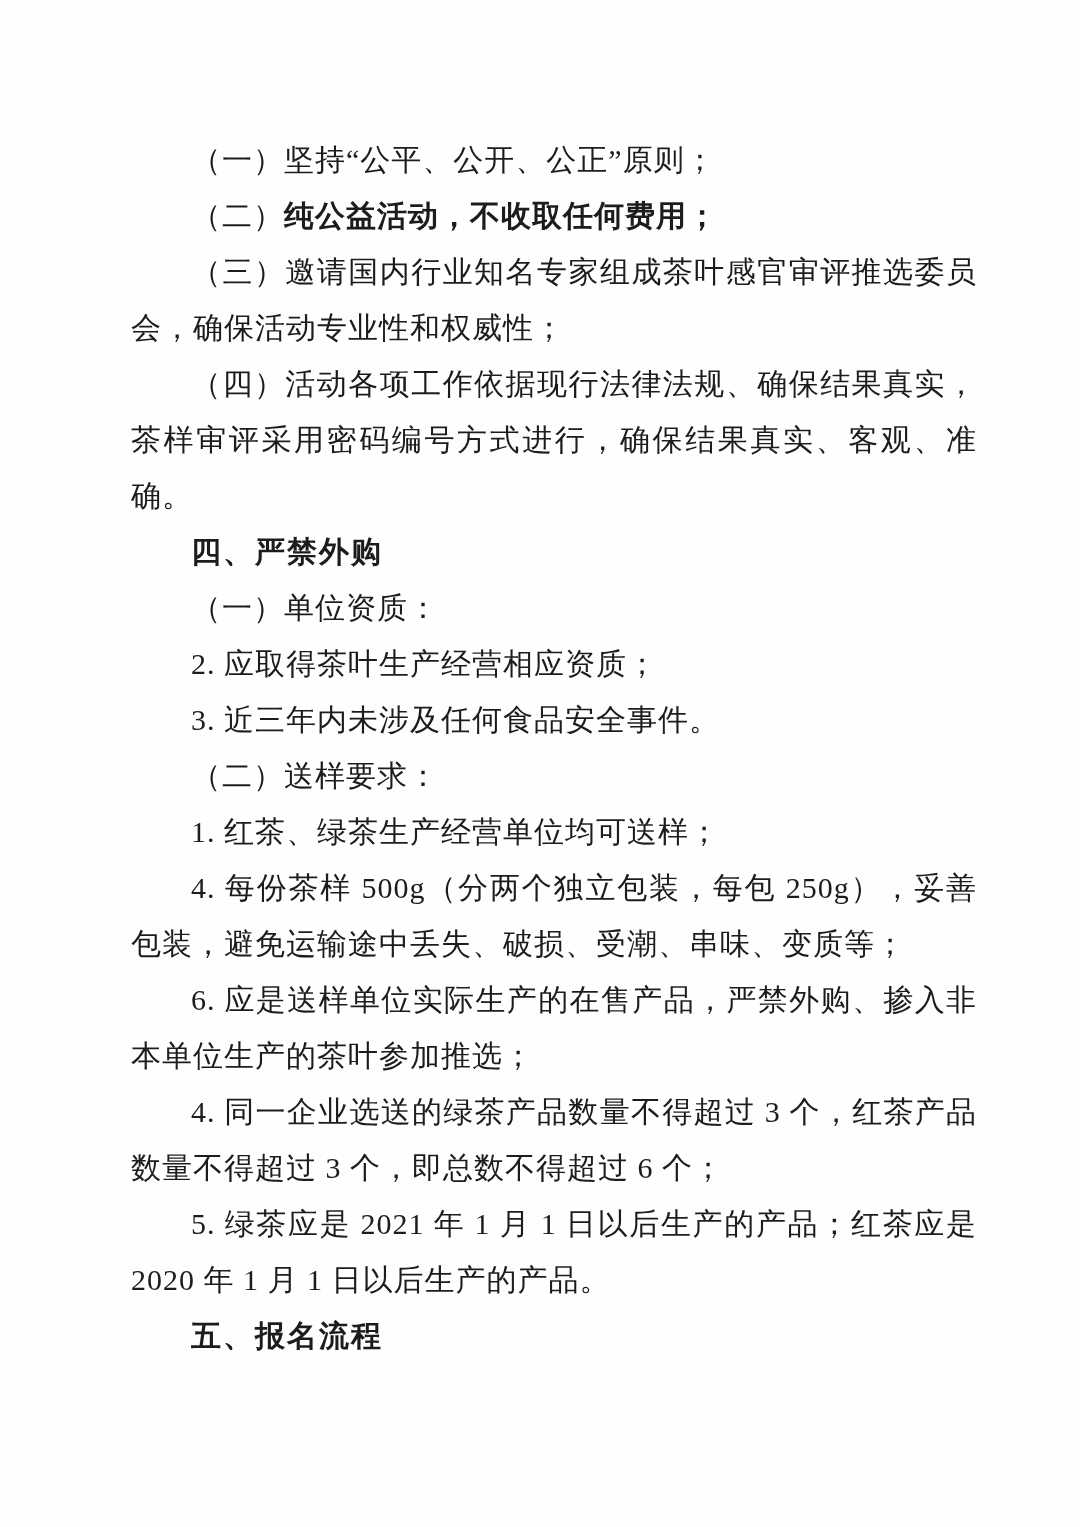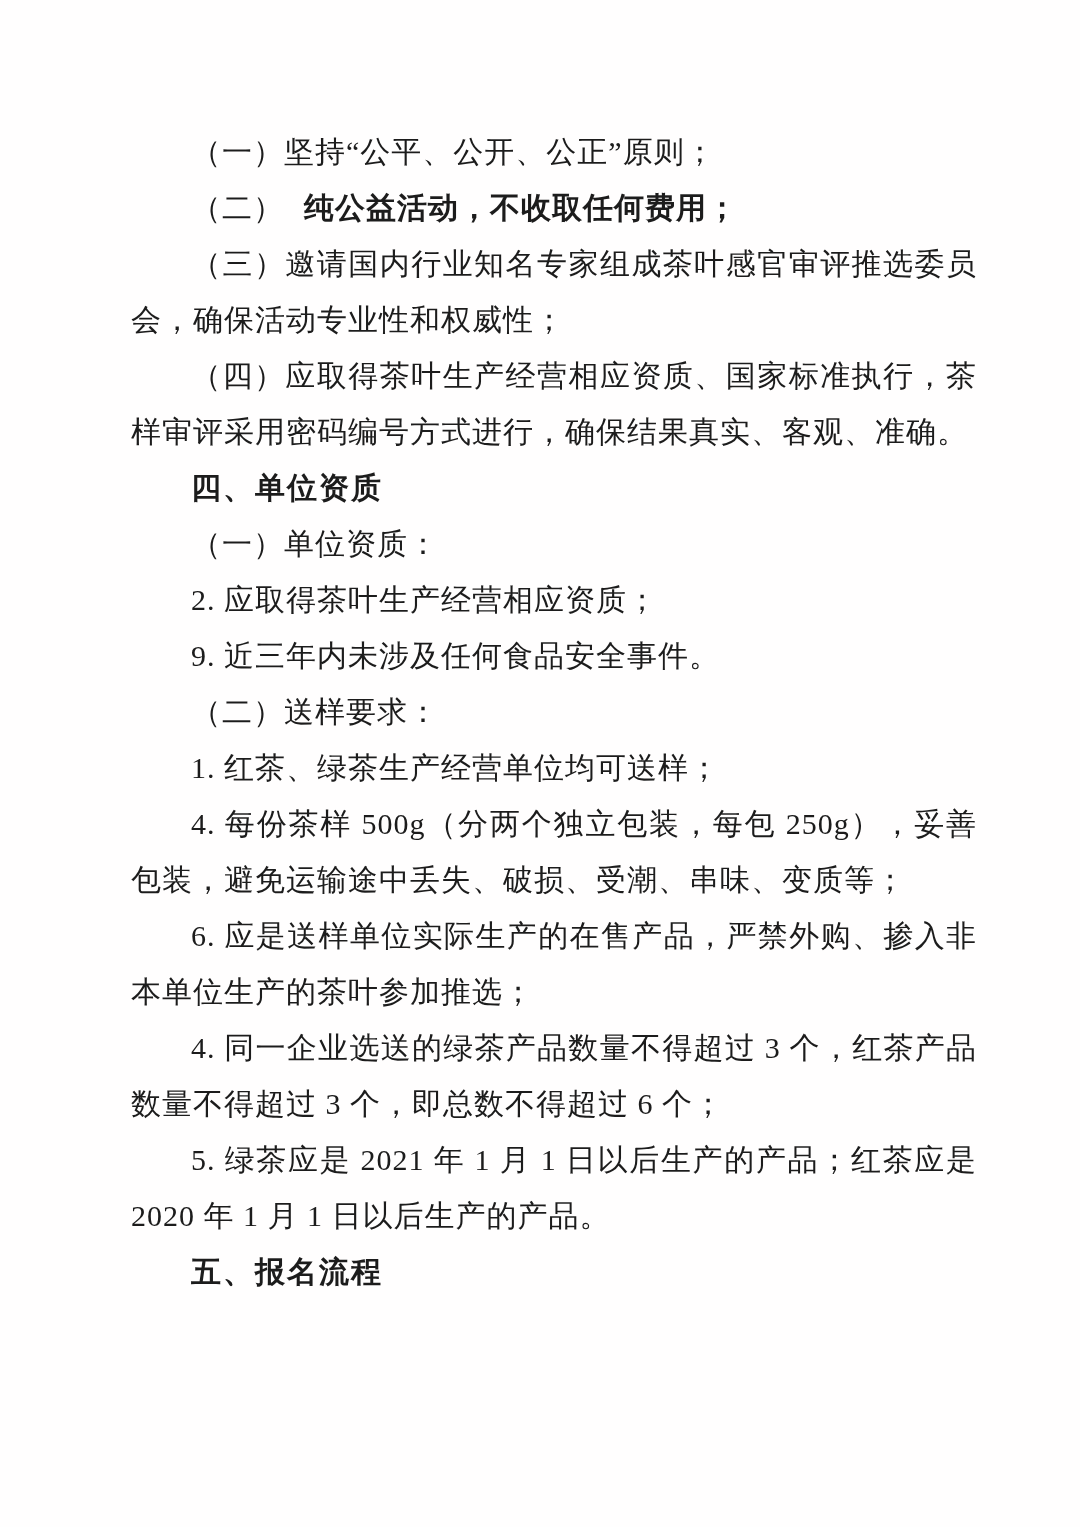--- a/index.html
+++ b/index.html
@@ -12,21 +12,21 @@
     width: 1080px;
     height: 1527px;
     background: #fffefe;
     overflow: hidden;
     font-family: "Liberation Serif", "DejaVu Serif", serif;
     color: #1c1c1c;
   }
   .content {
     position: absolute;
     left: 131px;
-    top: 124px;
+    top: 132px;
     width: 846px;
     font-size: 30px;
     line-height: 56px;
     text-align: justify;
     letter-spacing: 1px;
   }
   .content p {
     margin: 0;
     padding: 0;
     text-indent: 2em;
@@ -34,45 +34,44 @@
   }
   
   .heading {
     font-weight: bold;
     font-family: "Liberation Sans", "DejaVu Sans", sans-serif;
     letter-spacing: 2px;
   }
   .emph {
     font-weight: bold;
     font-family: "Liberation Sans", "DejaVu Sans", sans-serif;
-    margin-left: 20px;
   }
 </style>
 </head>
 <body>
 
 <div class="page">
   <div class="content">
 
     <p>（一）坚持“公平、公开、公正”原则；</p>
 
     <p><span>（二）</span><span class="emph">纯公益活动，不收取任何费用；</span></p>
 
     <p>（三）邀请国内行业知名专家组成茶叶感官审评推选委员会，确保活动专业性和权威性；</p>
 
-    <p>（四）应取得茶叶生产经营相应资质、国家标准执行，茶样审评采用密码编号方式进行，确保结果真实、客观、准确。</p>
+    <p>（四）活动各项工作依据现行法律法规、确保结果真实，茶样审评采用密码编号方式进行，确保结果真实、客观、准确。</p>
 
-    <p class="heading">四、单位资质</p>
+    <p class="heading">四、严禁外购</p>
 
     <p>（一）单位资质：</p>
 
 
     <p>2. 应取得茶叶生产经营相应资质；</p>
 
-    <p>9. 近三年内未涉及任何食品安全事件。</p>
+    <p>3. 近三年内未涉及任何食品安全事件。</p>
 
     <p>（二）送样要求：</p>
 
     <p>1. 红茶、绿茶生产经营单位均可送样；</p>
 
     <p>4. 每份茶样 500g（分两个独立包装，每包 250g），妥善包装，避免运输途中丢失、破损、受潮、串味、变质等；</p>
 
     <p>6. 应是送样单位实际生产的在售产品，严禁外购、掺入非本单位生产的茶叶参加推选；</p>
 
     <p>4. 同一企业选送的绿茶产品数量不得超过 3 个，红茶产品数量不得超过 3 个，即总数不得超过 6 个；</p>

